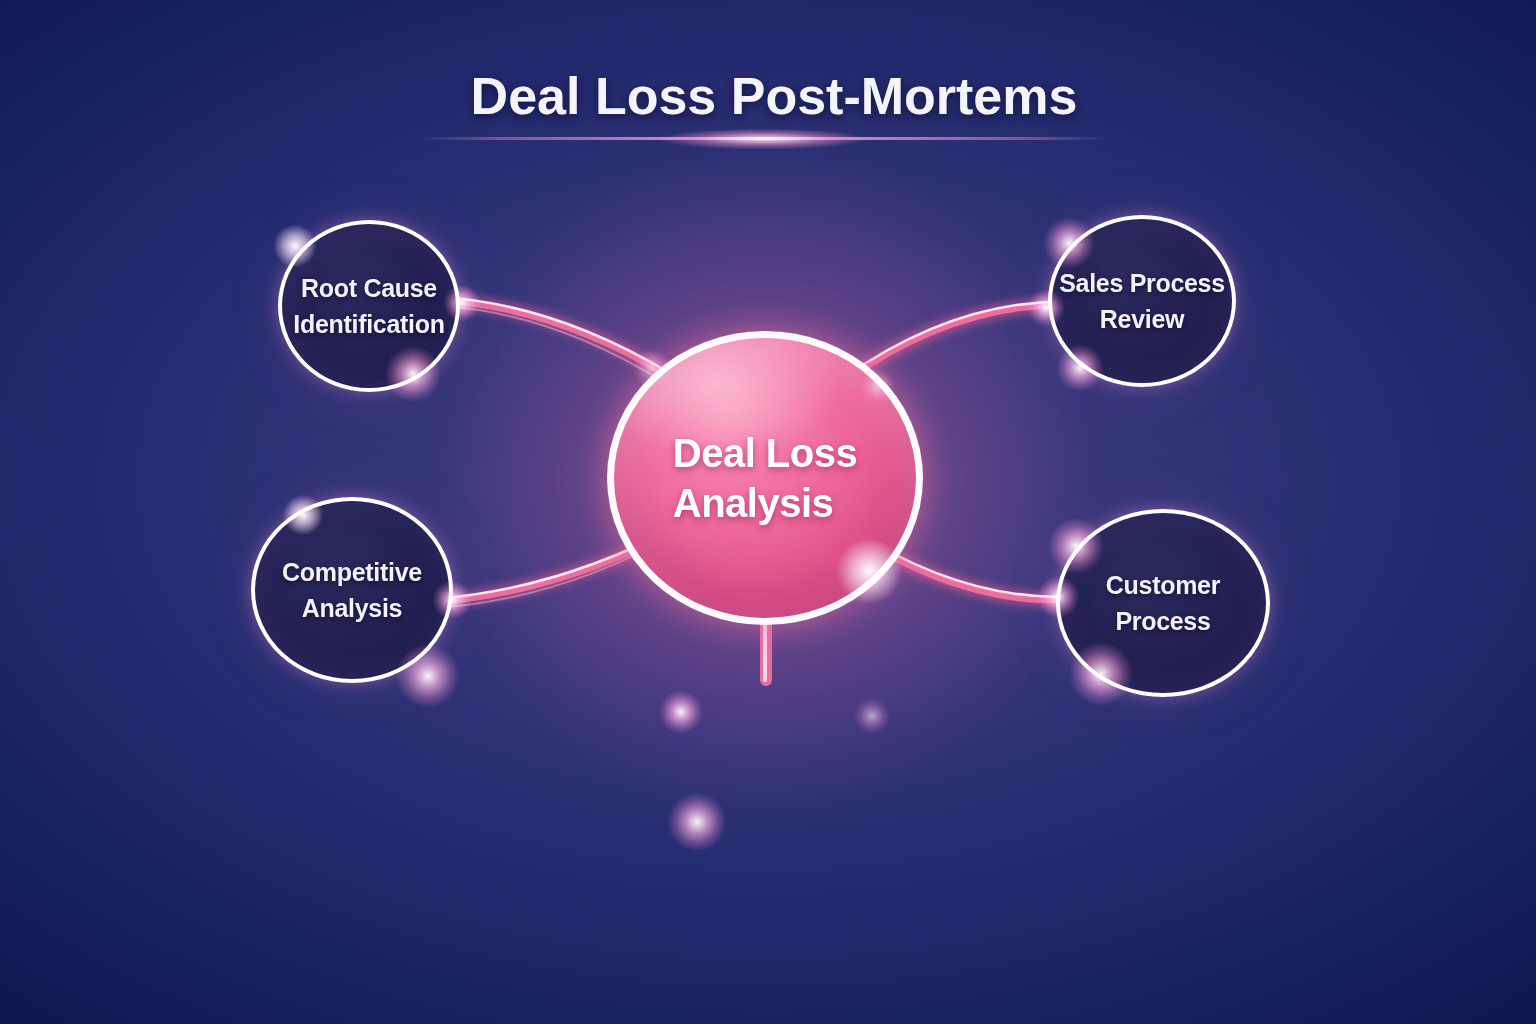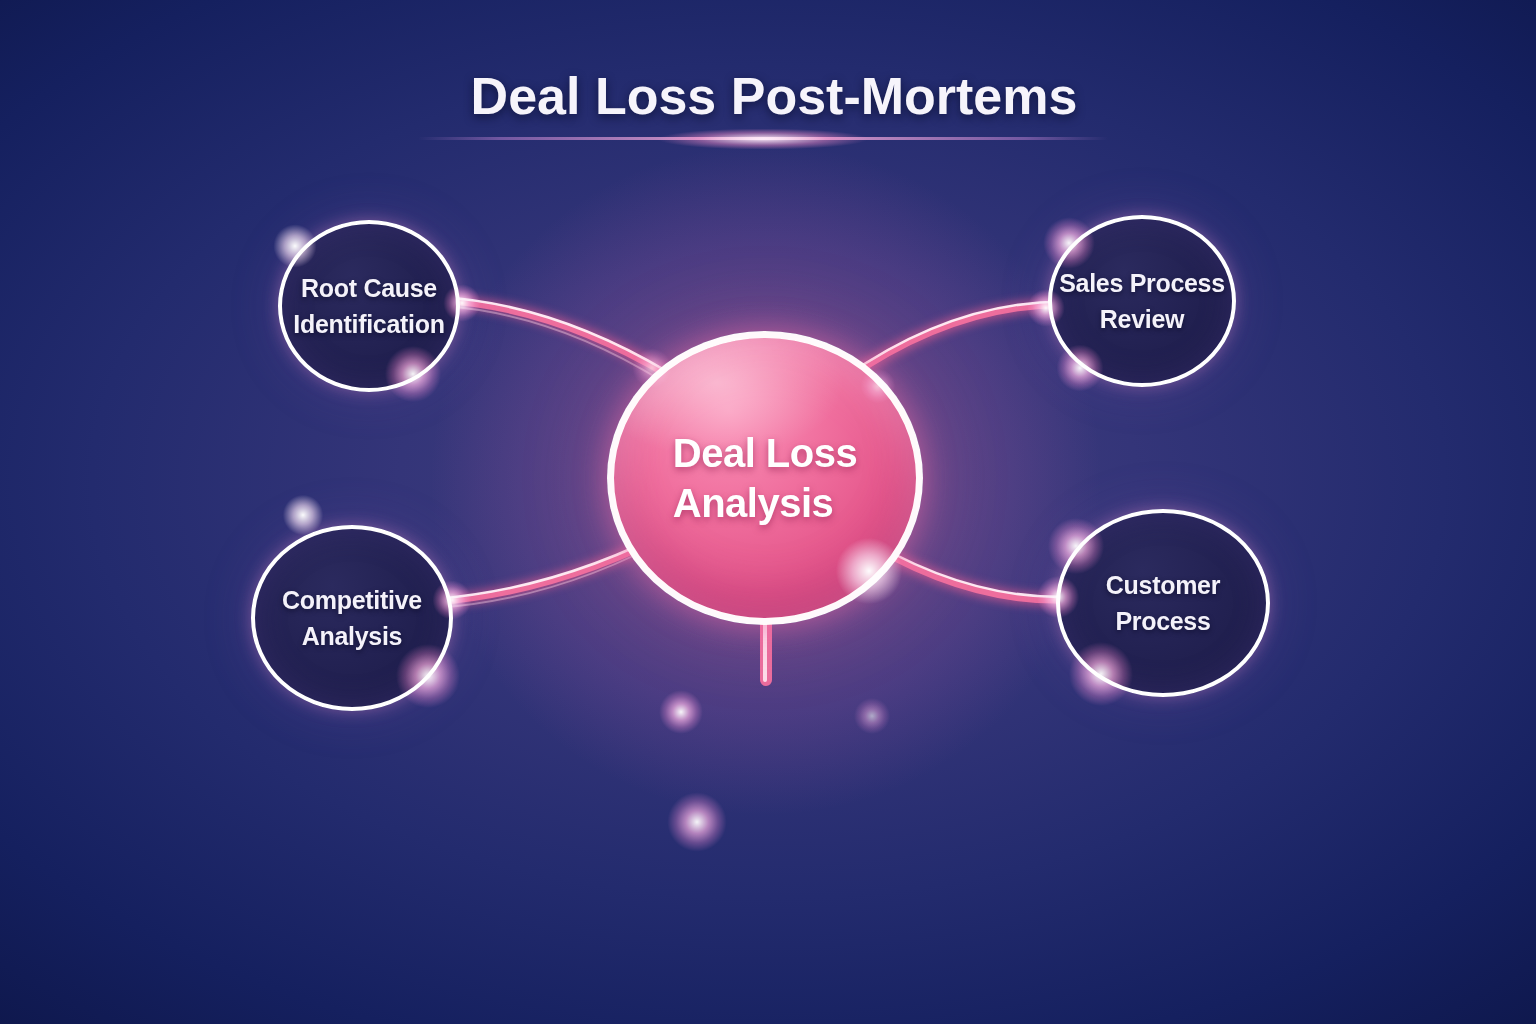--- a/index.html
+++ b/index.html
@@ -61,21 +61,21 @@
     box-shadow:0 0 30px rgba(240,110,170,0.55), 0 0 85px rgba(240,110,170,0.30),
                inset 0 -22px 45px rgba(150,40,110,0.35), inset 0 16px 38px rgba(255,195,222,0.40);
   }
   .hub-gloss { position:absolute; inset:0; border-radius:50%; pointer-events:none;
     background:radial-gradient(ellipse 60% 38% at 34% 16%, rgba(255,255,255,0.38) 0%, rgba(255,255,255,0) 70%); }
   .hub-label { position:relative; color:#ffffff; font-weight:700; font-size:40px; line-height:50px;
     letter-spacing:-0.5px; text-shadow:0 3px 7px rgba(140,25,75,0.55); }
 
   .n-root        { left:278px;  top:220px; width:182px; height:172px; }
   .n-sales       { left:1048px; top:215px; width:188px; height:172px; }
-  .n-competitive { left:251px;  top:525px; width:202px; height:186px; }
+  .n-competitive { left:251px;  top:497px; width:202px; height:186px; }
   .n-customer    { left:1056px; top:509px; width:214px; height:188px; }
   .n-actionable  { left:658px;  top:672px; width:220px; height:178px; }
 
   
   .flare { position:absolute; transform:translate(-50%,-50%); border-radius:50%;
     pointer-events:none; mix-blend-mode:screen;
     background:radial-gradient(circle closest-side, rgba(255,255,255,0.95) 0%,
       rgba(255,160,210,0.65) 30%, rgba(250,120,185,0.30) 55%, rgba(250,120,185,0) 78%); }
   .flare.white { background:radial-gradient(circle closest-side, rgba(255,255,255,0.98) 0%,
       rgba(255,225,245,0.60) 35%, rgba(255,200,235,0) 72%); }

